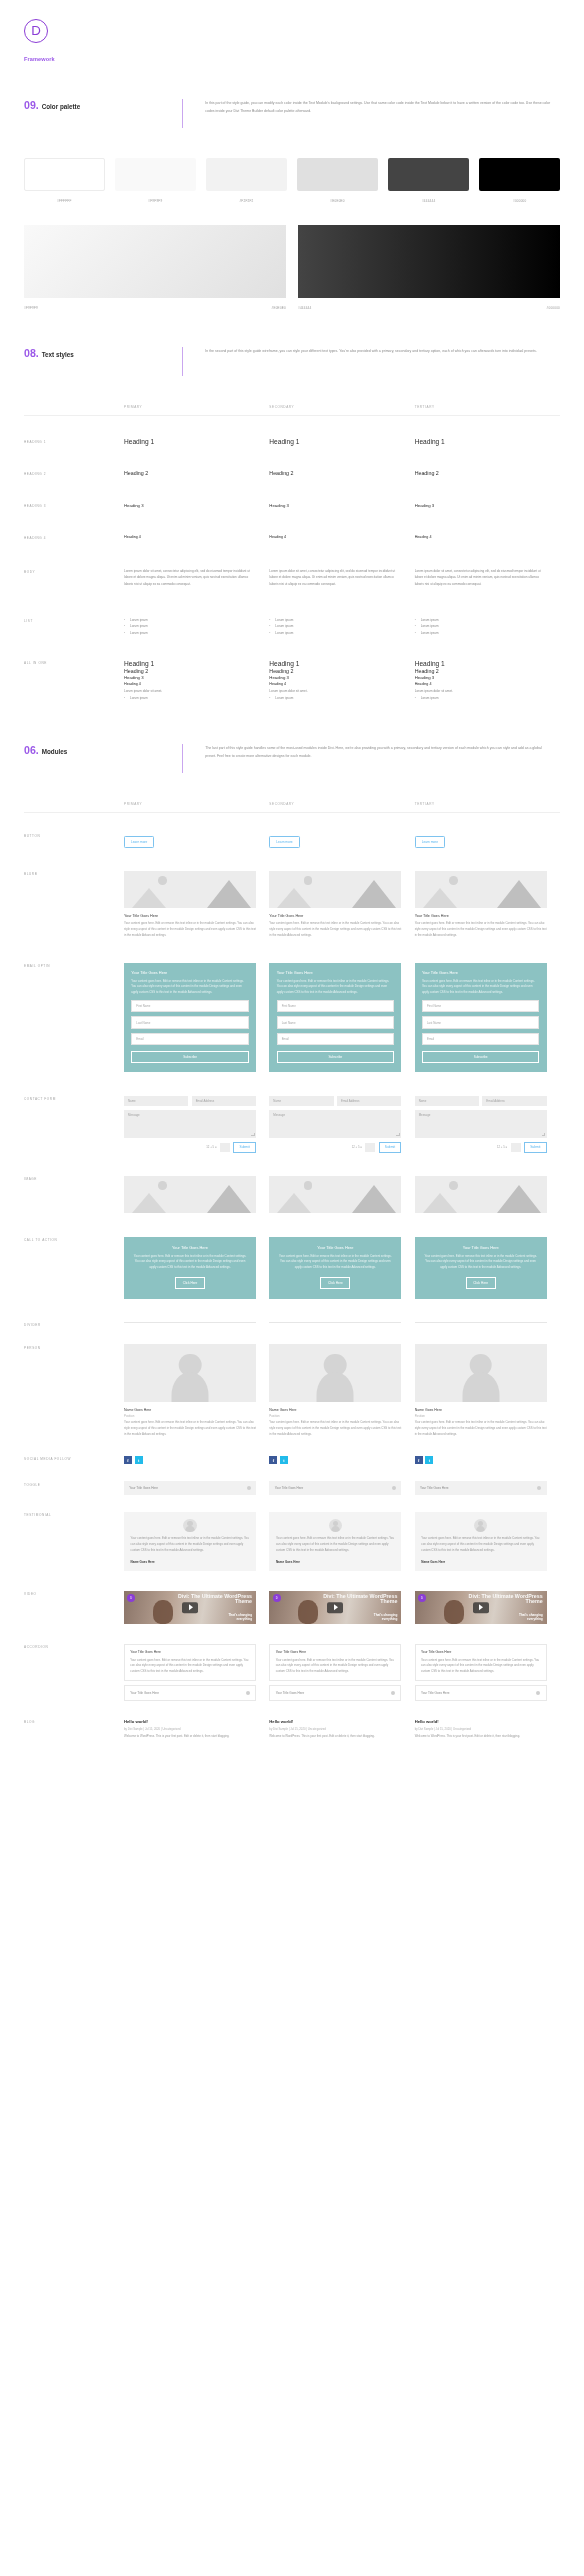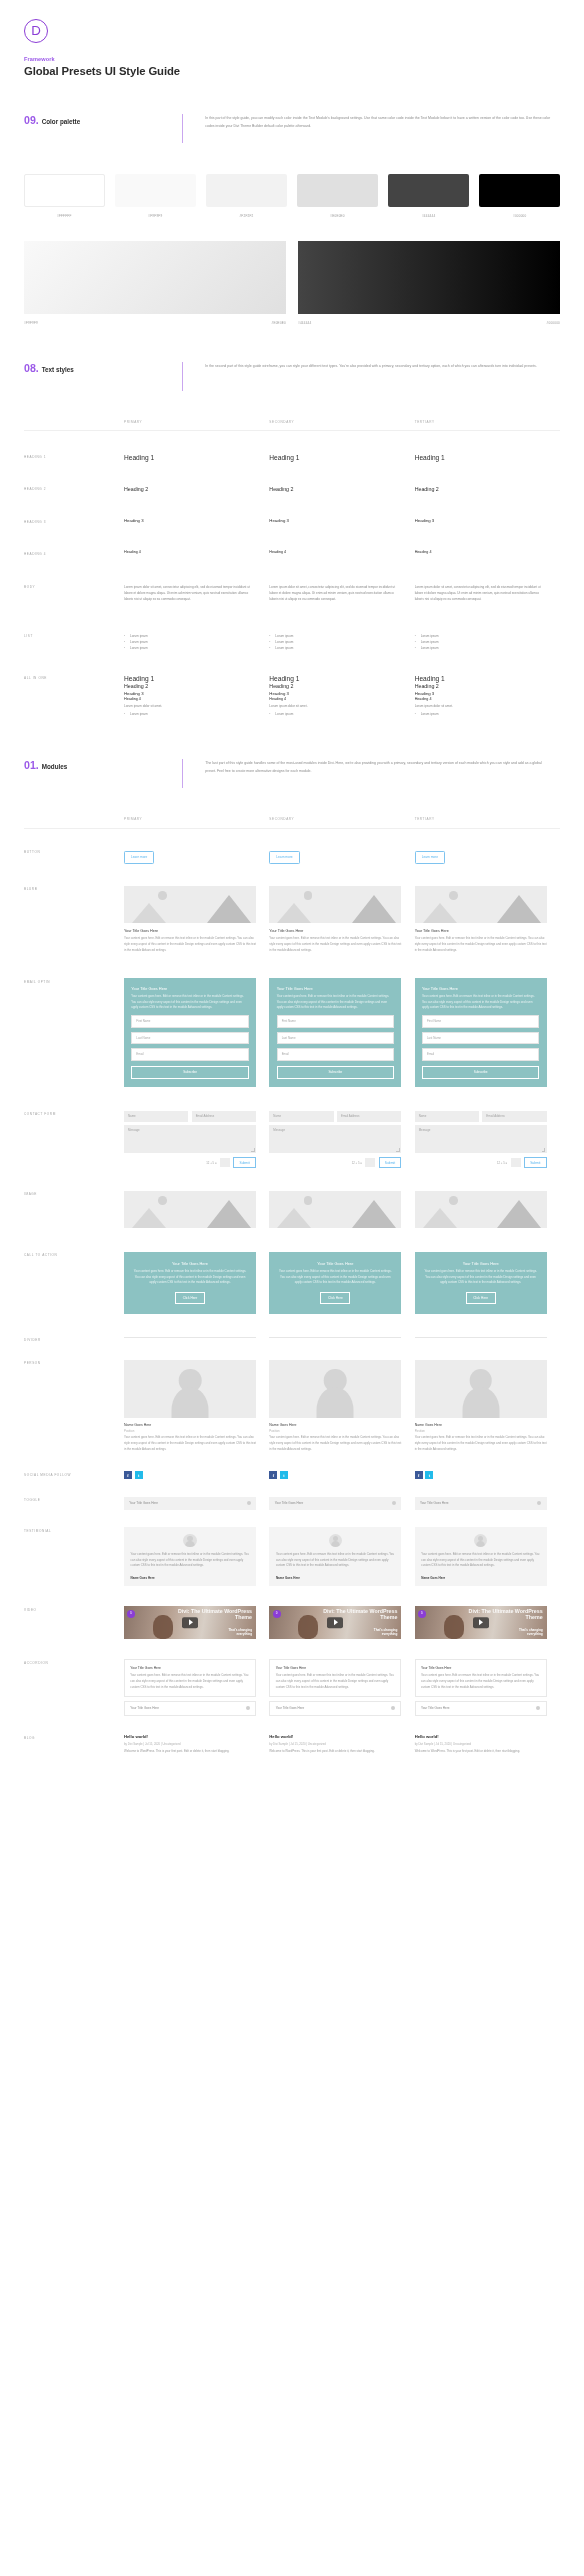--- a/index.html
+++ b/index.html
@@ -170,21 +170,20 @@
 </head>
 <body>
 
 <div class="page">
 
   <div class="hero">
     <div class="logo-circle">
       <span>D</span>
     </div>
     <div class="eyebrow">Framework</div>
-    <div class="hero-title">Global Presets UI Style Guide</div>
   </div>
 
   <div class="sec-head">
     <div class="left">
       <span class="sec-num">09.</span>
       <span class="sec-title">Color palette</span>
     </div>
     <div class="sec-rule"></div>
     <div class="sec-desc">In this part of the style guide, you can modify each color inside the Text Module's background settings. Use that same color code inside the Text Module below it to have a written version of the color code too. Use these color codes inside your Divi Theme Builder default color palette afterward.</div>
   </div>
@@ -369,21 +368,21 @@
       <h4 class="s">Heading 4</h4>
       <p class="body">Lorum ipsum dolor sit amet.</p>
       <ul class="lst">
           <li>Lorum ipsum</li>
         </ul>
     </div>
   </div>
 
   <div class="sec-head" style="margin-top:41px">
     <div class="left">
-      <span class="sec-num">01.</span>
+      <span class="sec-num">06.</span>
       <span class="sec-title">Modules</span>
     </div>
     <div class="sec-rule"></div>
     <div class="sec-desc">The last part of this style guide handles some of the most-used modules inside Divi. Here, we're also providing you with a primary, secondary and tertiary version of each module which you can style and add as a global preset. Feel free to create more alternative designs for each module.</div>
   </div>
 
   <div class="cols-head">
     <div class="lbl"></div>
     <div class="col">PRIMARY</div>
     <div class="col">SECONDARY</div>

